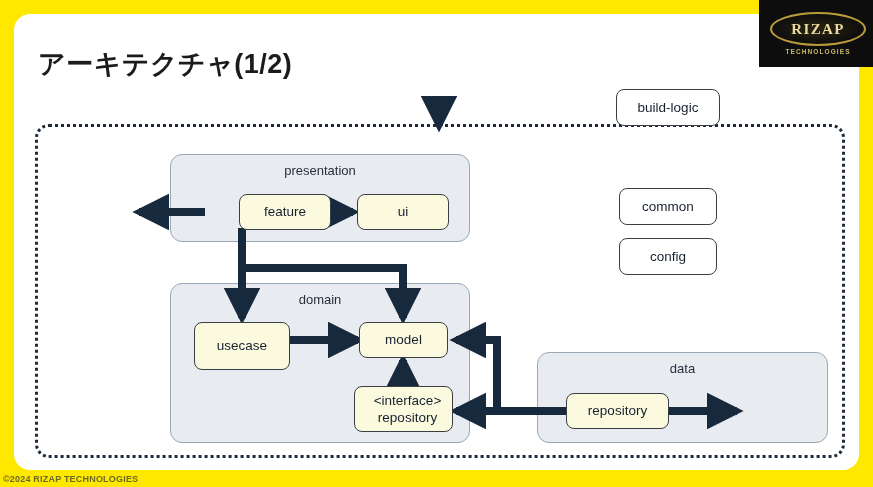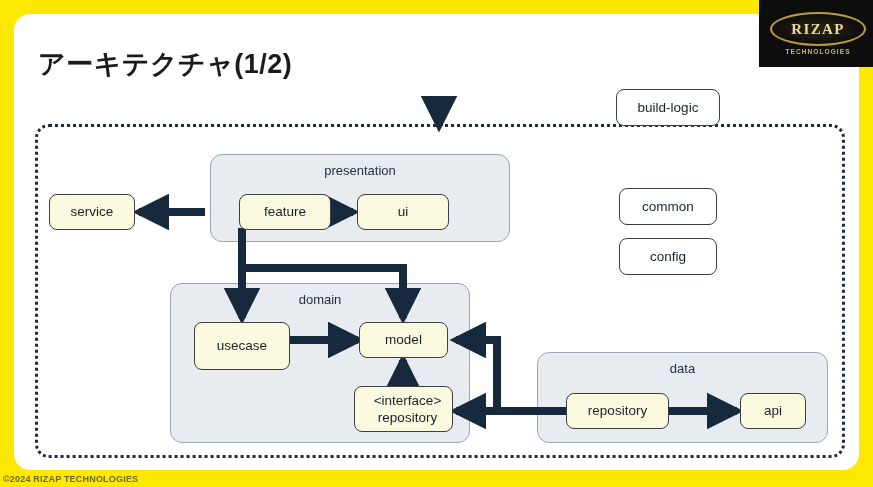--- a/index.html
+++ b/index.html
@@ -177,21 +177,21 @@
 
   <div id="logo">
     <div class="logo-mark">
       <span class="logo-word">RIZAP</span>
     </div>
     <div class="logo-sub">TECHNOLOGIES</div>
   </div>
 
   <div id="title">アーキテクチャ(1/2)</div>
 
-  <div class="group" style="left:170px; top:154px; width:300px; height:88px;margin-left:40px;">
+  <div class="group" style="left:170px; top:154px; width:300px; height:88px;">
     <div class="group-label">presentation</div>
   </div>
 
   <div class="group" style="left:170px; top:283px; width:300px; height:160px;">
     <div class="group-label">domain</div>
   </div>
 
   <div class="group" style="left:537px; top:352px; width:291px; height:91px;">
     <div class="group-label">data</div>
   </div>
@@ -222,38 +222,36 @@
 
       <path d="M 668 411 L 737 411" marker-end="url(#arrow)"></path>
     </g>
   </svg>
 
   <div id="boundary"></div>
 
 
   <div class="node white" style="left:616px; top:61px; width:104px; height:37px;margin-top:28px;">build-logic</div>
 
-  <div class="node cream" style="left:49px; top:194px; width:86px; height:36px;">service</div>
 
   <div class="node cream" style="left:195px; top:194px; width:92px; height:36px;margin-left:44px;">feature</div>
 
   <div class="node cream" style="left:357px; top:194px; width:92px; height:36px;">ui</div>
 
   <div class="node cream" style="left:194px; top:322px; width:96px; height:48px;">usecase</div>
 
   <div class="node cream" style="left:359px; top:322px; width:89px; height:36px;">model</div>
 
   <div class="node cream" style="left:354px; top:386px; width:99px; height:46px; flex-direction:column; gap:1px;padding-left:8px;">
     <span>&lt;interface&gt;</span>
     <span>repository</span>
   </div>
 
   <div class="node cream" style="left:566px; top:393px; width:103px; height:36px;">repository</div>
 
-  <div class="node cream" style="left:740px; top:393px; width:66px; height:36px;">api</div>
 
   <div class="node white" style="left:619px; top:188px; width:98px; height:37px;">common</div>
 
   <div class="node white" style="left:619px; top:238px; width:98px; height:37px;">config</div>
 
   <div id="footer">©2024 RIZAP TECHNOLOGIES</div>
 
 </div>
 
 </body></html>

